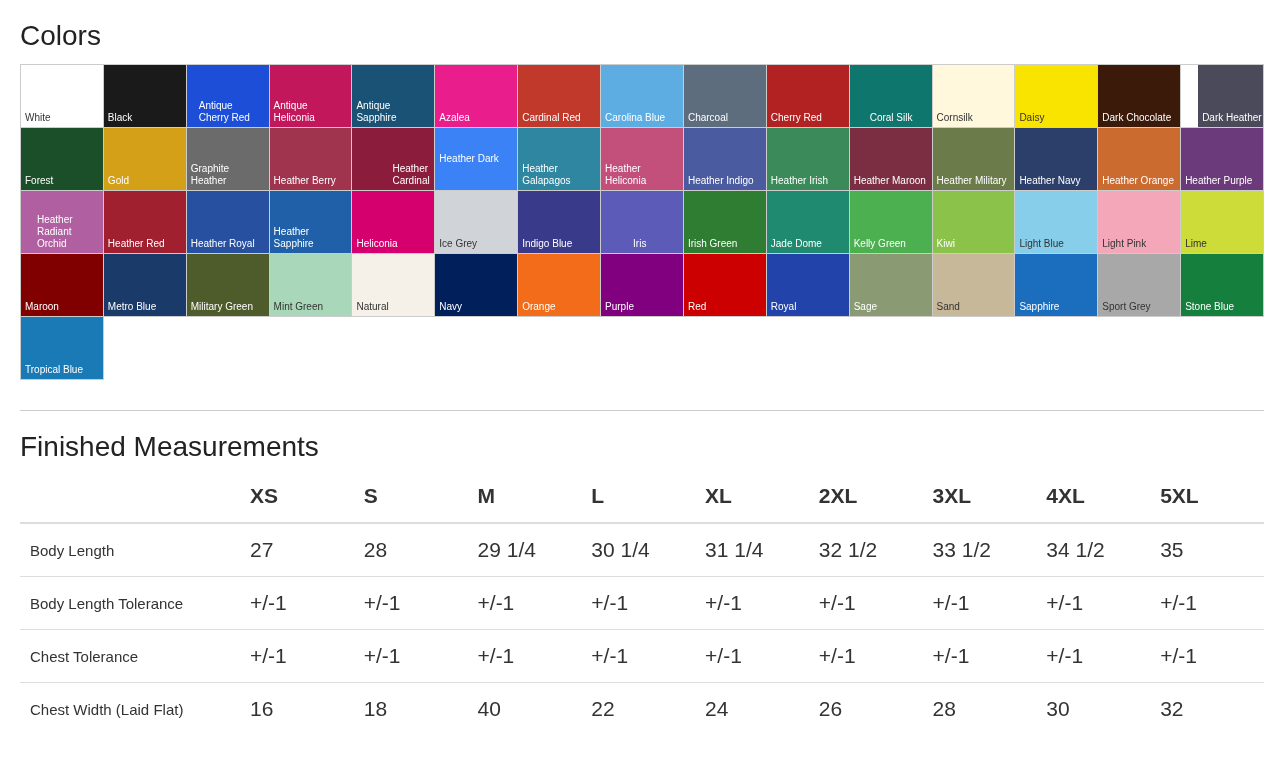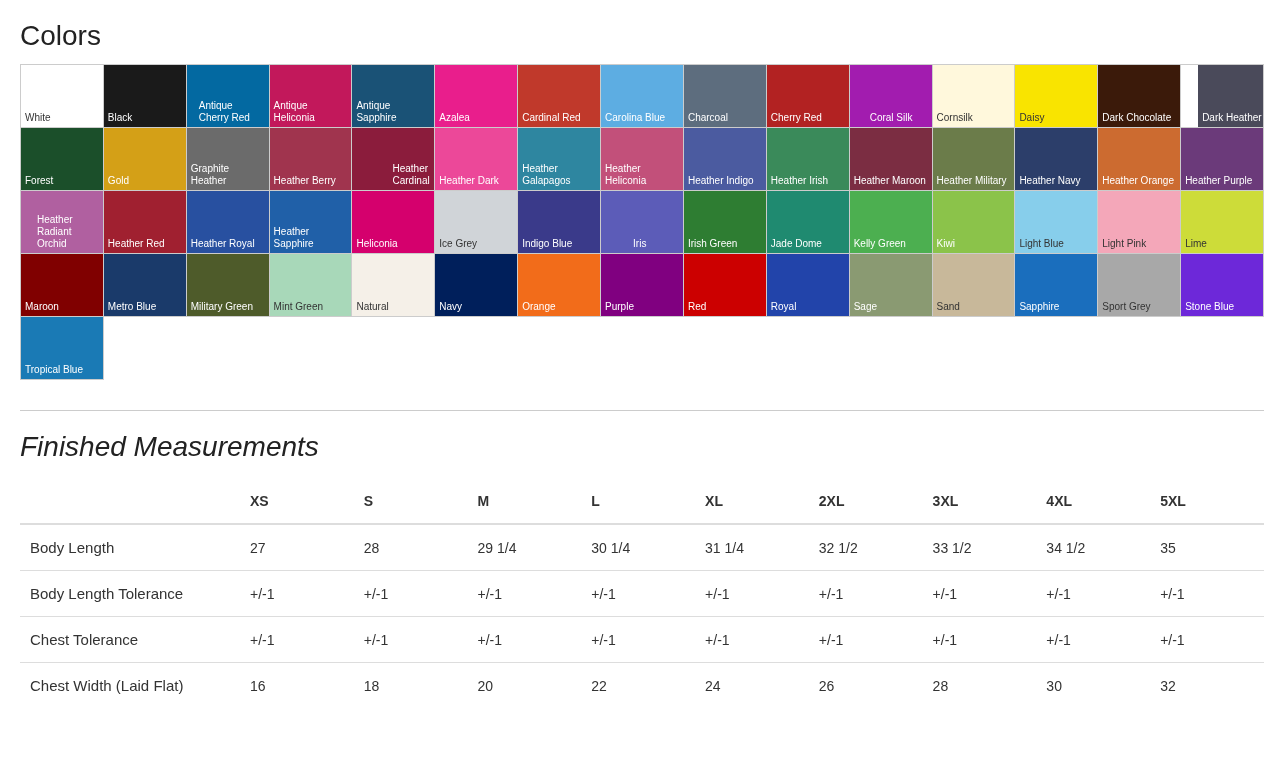--- a/index.html
+++ b/index.html
@@ -42,30 +42,30 @@
       font-size: 10px;
       line-height: 1.2;
       font-weight: 500;
       word-break: break-word;
     }
     .light-text .color-label { color: #333; }
     .dark-text .color-label { color: #fff; }
 
     
     .measurements-section { margin-top: 10px; }
-    .measurements-section h2 { margin-bottom: 16px; font-style: italic; }
+    .measurements-section h2 { margin-bottom: 7px; }
     .measurements-table {
       width: 100%;
       border-collapse: collapse;
     }
     .measurements-table th, .measurements-table td {
       padding: 14px 10px;
       text-align: left;
       border-bottom: 1px solid #ddd;
-      font-size: 14px;
+      font-size: 21px;
     }
     .measurements-table th {
       font-weight: 700;
       color: #333;
       border-bottom: 2px solid #ddd;
     }
     .measurements-table td:first-child {
       font-size: 15px;
       color: #333;
       width: 220px;
@@ -94,21 +94,21 @@
         <div class="color-swatch light-text" style="background-color: rgb(255, 255, 255);">
           <span class="color-label">White</span>
         </div>
       </div>
       <div class="color-cell">
         <div class="color-swatch dark-text" style="background-color: rgb(26, 26, 26);">
           <span class="color-label">Black</span>
         </div>
       </div>
       <div class="color-cell">
-        <div class="color-swatch dark-text" style="background-color: #0369a1; padding-left: 12px;">
+        <div class="color-swatch dark-text" style="background-color: #1d4ed8; padding-left: 12px;">
           <span class="color-label">Antique Cherry Red</span>
         </div>
       </div>
       <div class="color-cell">
         <div class="color-swatch dark-text" style="background-color: rgb(194, 24, 91);">
           <span class="color-label">Antique Heliconia</span>
         </div>
       </div>
       <div class="color-cell">
         <div class="color-swatch dark-text" style="background-color: rgb(26, 82, 118);">
@@ -134,21 +134,21 @@
         <div class="color-swatch dark-text" style="background-color: rgb(93, 109, 126);">
           <span class="color-label">Charcoal</span>
         </div>
       </div>
       <div class="color-cell">
         <div class="color-swatch dark-text" style="background-color: rgb(178, 34, 34);">
           <span class="color-label">Cherry Red</span>
         </div>
       </div>
       <div class="color-cell">
-        <div class="color-swatch dark-text" style="background-color: #a21caf; padding-left: 20px;">
+        <div class="color-swatch dark-text" style="background-color: #0f766e; padding-left: 20px;">
           <span class="color-label">Coral Silk</span>
         </div>
       </div>
       <div class="color-cell">
         <div class="color-swatch light-text" style="background-color: rgb(255, 248, 220);">
           <span class="color-label">Cornsilk</span>
         </div>
       </div>
       <div class="color-cell">
         <div class="color-swatch light-text" style="background-color: rgb(249, 228, 0);">
@@ -184,21 +184,21 @@
         <div class="color-swatch dark-text" style="background-color: rgb(160, 52, 78);">
           <span class="color-label">Heather Berry</span>
         </div>
       </div>
       <div class="color-cell">
         <div class="color-swatch dark-text" style="background-color: rgb(139, 28, 60); padding-left: 40px;">
           <span class="color-label">Heather Cardinal</span>
         </div>
       </div>
       <div class="color-cell">
-        <div class="color-swatch dark-text" style="background-color: #ec4899;">
+        <div class="color-swatch dark-text" style="background-color: #3b82f6; align-items: center;">
           <span class="color-label">Heather Dark</span>
         </div>
       </div>
       <div class="color-cell">
         <div class="color-swatch dark-text" style="background-color: rgb(46, 134, 160);">
           <span class="color-label">Heather Galapagos</span>
         </div>
       </div>
       <div class="color-cell">
         <div class="color-swatch dark-text" style="background-color: rgb(194, 80, 122);">
@@ -379,21 +379,21 @@
         <div class="color-swatch dark-text" style="background-color: rgb(26, 110, 189);">
           <span class="color-label">Sapphire</span>
         </div>
       </div>
       <div class="color-cell">
         <div class="color-swatch light-text" style="background-color: rgb(168, 168, 168);">
           <span class="color-label">Sport Grey</span>
         </div>
       </div>
       <div class="color-cell">
-        <div class="color-swatch dark-text" style="background-color: #6d28d9;">
+        <div class="color-swatch dark-text" style="background-color: #15803d;">
           <span class="color-label">Stone Blue</span>
         </div>
       </div>
       <div class="color-cell">
         <div class="color-swatch dark-text" style="background-color: rgb(26, 122, 181);">
           <span class="color-label">Tropical Blue</span>
         </div>
       </div>
     </div>
 </div>
@@ -451,21 +451,21 @@
           <td>+/-1</td>
           <td>+/-1</td>
           <td>+/-1</td>
           <td>+/-1</td>
           <td>+/-1</td>
         </tr>
         <tr>
           <td>Chest Width (Laid Flat)</td>
           <td>16</td>
           <td>18</td>
-          <td>20</td>
+          <td>40</td>
           <td>22</td>
           <td>24</td>
           <td>26</td>
           <td>28</td>
           <td>30</td>
           <td>32</td>
         </tr>
       </tbody>
     </table>
 </div>

